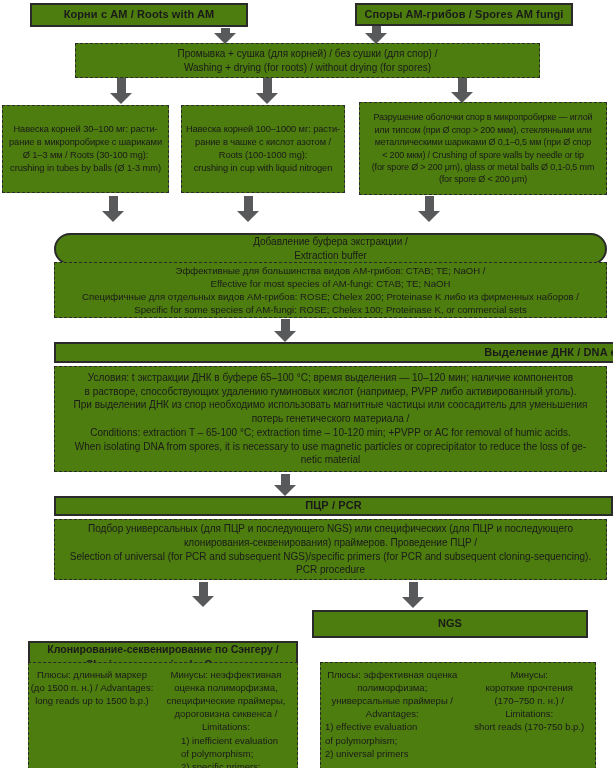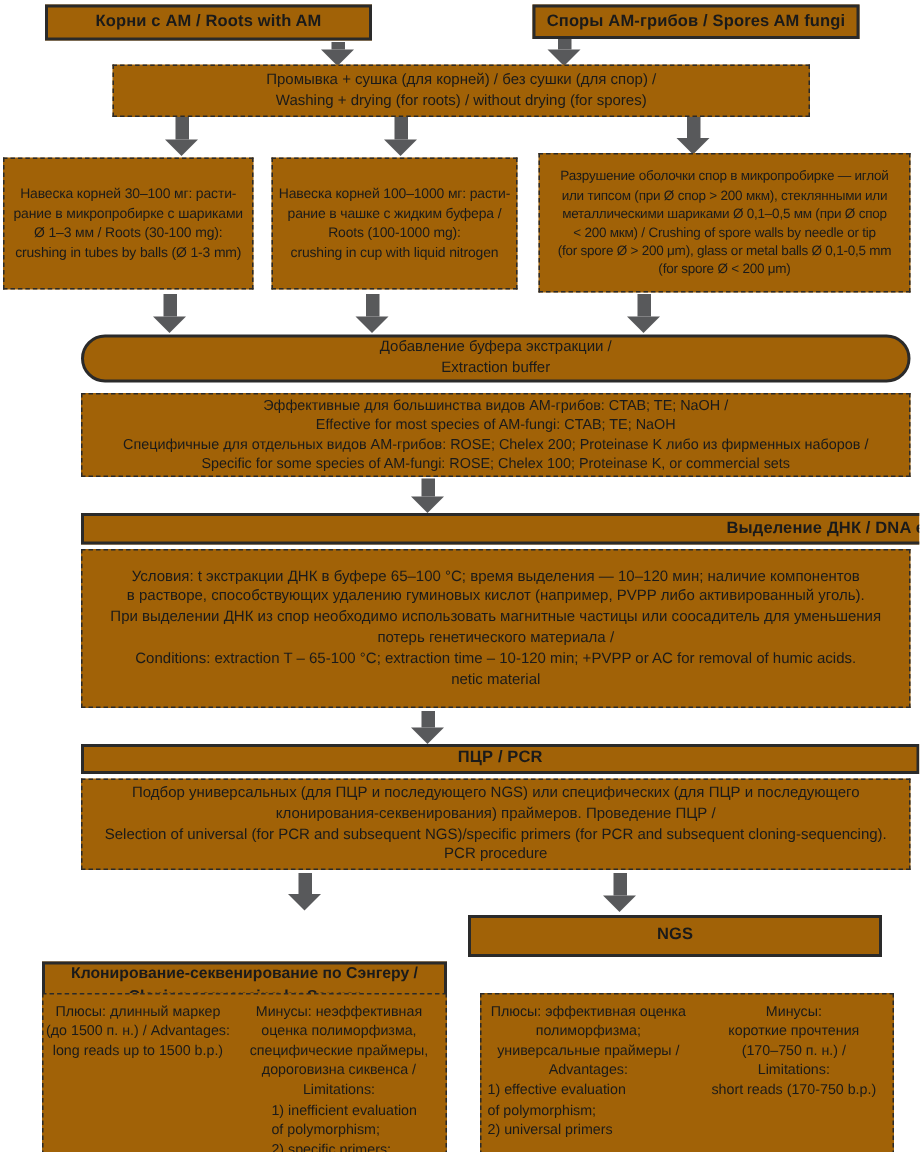--- a/index.html
+++ b/index.html
@@ -4,21 +4,21 @@
 <style>
   * { margin:0; padding:0; box-sizing:border-box; }
   html,body { background:#ffffff; }
   .canvas {
     position:relative; width:613px; height:768px; background:#ffffff;
     font-family:"Liberation Sans", sans-serif; color:#1a1a1a; overflow:hidden;
   }
   .box {
     position:absolute; display:flex; flex-direction:column;
     justify-content:center; align-items:center; text-align:center;
-    background:#a16207;
+    background:#4d7c0f;
   }
   .solid  { border:2px solid #2a2a2a; }
   .dashed { border:1px dashed #2a2a2a; }
   .bold   { font-weight:bold; }
   .ln { white-space:nowrap; line-height:1.38; }
   .fs-title { font-size:11px; letter-spacing:0.1px; }
   .fs-sm    { font-size:9.3px; letter-spacing:-0.1px; }
   .fs-xs    { font-size:9px;   letter-spacing:-0.15px; }
   .fs-md    { font-size:10px; }
   .fs-types { font-size:9.6px; }
@@ -62,38 +62,38 @@
   <div class="arrow" style="left:451px;top:78px;height:25px;"></div>
 
   <div class="box dashed fs-sm" style="left:2px;top:105px;width:167px;height:88px;">
     <div class="ln">Навеска корней 30–100 мг: расти-</div>
     <div class="ln">рание в микропробирке с шариками</div>
     <div class="ln">Ø 1–3 мм / Roots (30-100 mg):</div>
     <div class="ln">crushing in tubes by balls (Ø 1-3 mm)</div>
   </div>
   <div class="box dashed fs-sm" style="left:181px;top:105px;width:164px;height:88px;">
     <div class="ln">Навеска корней 100–1000 мг: расти-</div>
-    <div class="ln">рание в чашке с жидким буфера /</div>
+    <div class="ln">рание в чашке с кислот азотом /</div>
     <div class="ln">Roots (100-1000 mg):</div>
     <div class="ln">crushing in cup with liquid nitrogen</div>
   </div>
   <div class="box dashed fs-xs" style="left:359px;top:102px;width:248px;height:93px;">
     <div class="ln">Разрушение оболочки спор в микропробирке — иглой</div>
     <div class="ln">или типсом (при Ø спор &gt; 200 мкм), стеклянными или</div>
     <div class="ln">металлическими шариками Ø 0,1–0,5 мм (при Ø спор</div>
     <div class="ln">&lt; 200 мкм) / Crushing of spore walls by needle or tip</div>
     <div class="ln">(for spore Ø &gt; 200 μm), glass or metal balls Ø 0,1-0,5 mm</div>
     <div class="ln">(for spore Ø &lt; 200 μm)</div>
   </div>
 
   <div class="arrow" style="left:102px;top:196px;height:26px;"></div>
   <div class="arrow" style="left:237px;top:196px;height:26px;"></div>
   <div class="arrow" style="left:418px;top:196px;height:26px;"></div>
 
-  <div class="box solid" style="left:54px;top:223px;width:553px;height:32px;font-size:10px;border-radius:17px;">
+  <div class="box solid" style="left:54px;top:233px;width:553px;height:32px;font-size:10px;border-radius:17px;">
     <div class="ln">Добавление буфера экстракции /</div>
     <div class="ln">Extraction buffer</div>
   </div>
   <div class="box dashed fs-types" style="left:54px;top:262px;width:553px;height:56px;">
     <div class="ln">Эффективные для большинства видов АМ-грибов: CTAB; TE; NaOH /</div>
     <div class="ln">Effective for most species of AM-fungi: CTAB; TE; NaOH</div>
     <div class="ln">Специфичные для отдельных видов АМ-грибов: ROSE; Chelex 200; Proteinase K либо из фирменных наборов /</div>
     <div class="ln">Specific for some species of AM-fungi: ROSE; Chelex 100; Proteinase K, or commercial sets</div>
   </div>
 
@@ -101,20 +101,21 @@
 
   <div class="box solid bold fs-title" style="left:54px;top:342px;width:612px;height:21px;align-items:flex-end;">
     <div class="ln">Выделение ДНК / DNA extraction</div>
   </div>
   <div class="box dashed fs-md" style="left:54px;top:366px;width:553px;height:106px;">
     <div class="ln">Условия: t экстракции ДНК в буфере 65–100 °С; время выделения — 10–120 мин; наличие компонентов</div>
     <div class="ln">в растворе, способствующих удалению гуминовых кислот (например, PVPP либо активированный уголь).</div>
     <div class="ln">При выделении ДНК из спор необходимо использовать магнитные частицы или соосадитель для уменьшения</div>
     <div class="ln">потерь генетического материала /</div>
     <div class="ln">Conditions: extraction T – 65-100 °C; extraction time – 10-120 min; +PVPP or AC for removal of humic acids.</div>
+    <div class="ln">When isolating DNA from spores, it is necessary to use magnetic particles or coprecipitator to reduce the loss of ge-</div>
     <div class="ln">netic material</div>
   </div>
 
   <div class="arrow" style="left:274px;top:474px;height:22px;"></div>
 
   <div class="box solid bold fs-title" style="left:54px;top:496px;width:559px;height:20px;">
     <div class="ln">ПЦР / PCR</div>
   </div>
   <div class="box dashed fs-md" style="left:54px;top:519px;width:553px;height:61px;">
     <div class="ln">Подбор универсальных (для ПЦР и последующего NGS) или специфических (для ПЦР и последующего</div>

